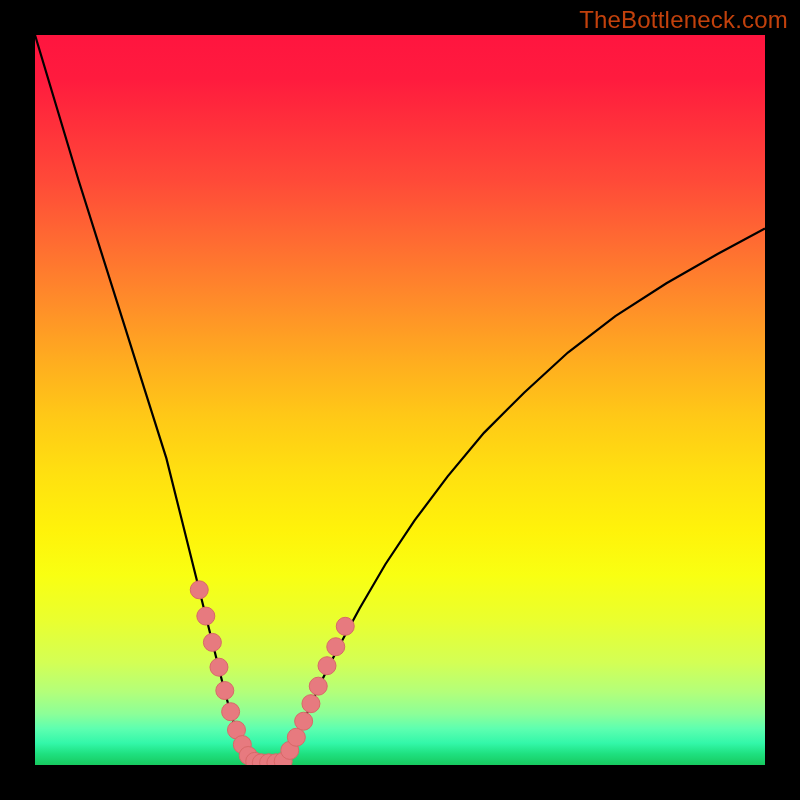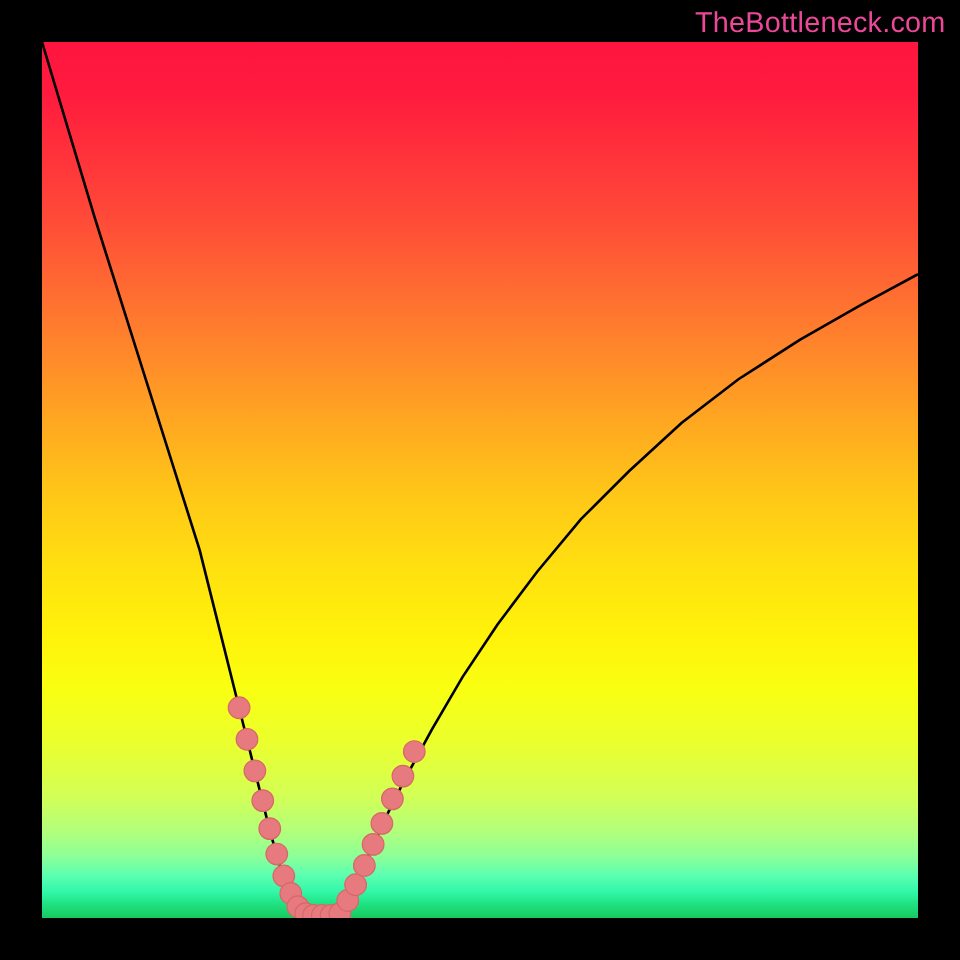--- a/index.html
+++ b/index.html
@@ -51,21 +51,21 @@
     );
   }
   svg.curve {
     position: absolute;
     inset: 0;
   }
   .watermark {
     position: absolute;
     top: 6px;
     right: 12px;
-    color: #ec4899;
+    color: #c2410c;
     font-size: 24px;
     font-weight: 400;
     letter-spacing: 0.2px;
   }
 </style>
 </head>
 <body>
 
 <div class="frame">
   <div class="plot">

